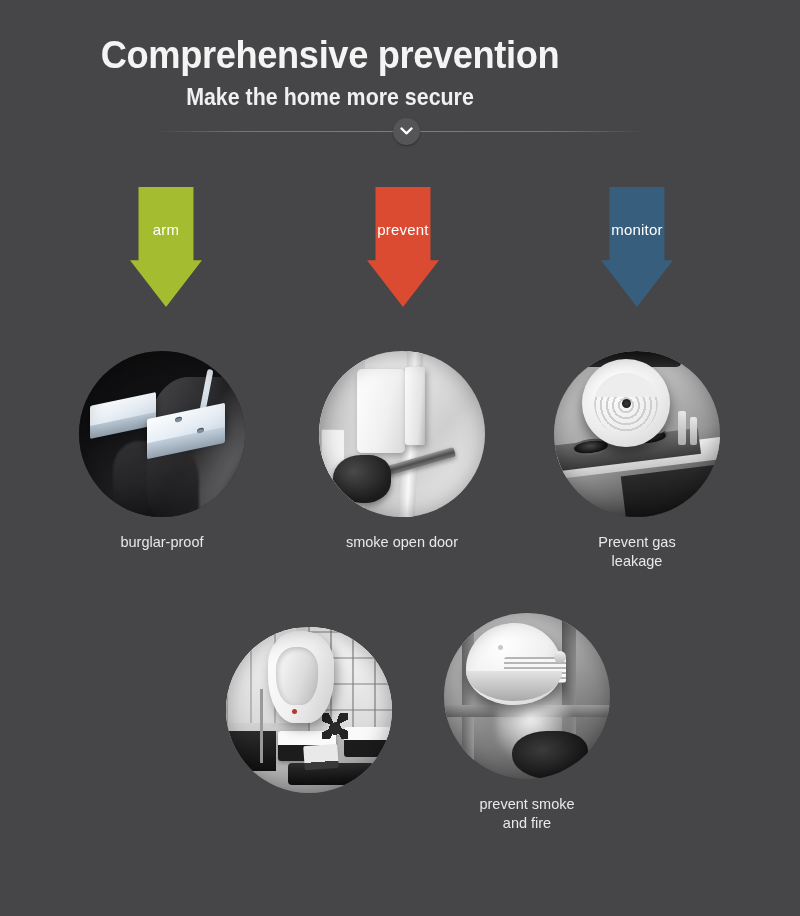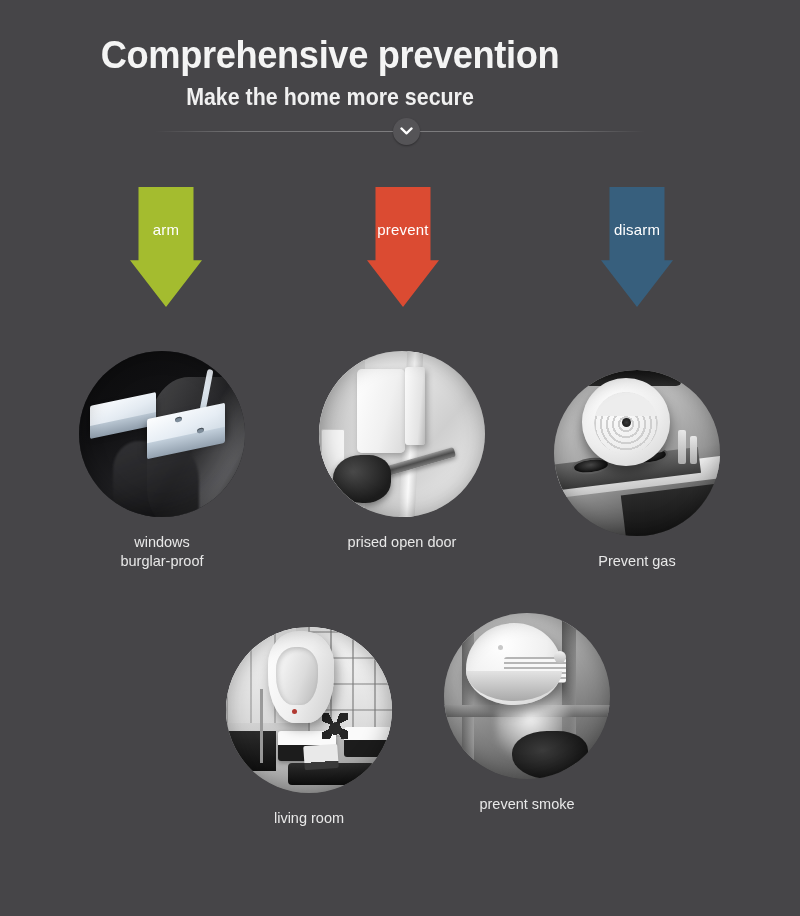--- a/index.html
+++ b/index.html
@@ -125,21 +125,21 @@
     width: 166px;
     text-align: center;
     font-size: 14.5px;
     line-height: 19px;
     color: #e8e8e8;
   }
   .caption .ln { display: block; }
 
   #cell-window-sensor { left: 79px;  top: 351px; }
   #cell-door-sensor   { left: 319px; top: 351px; }
-  #cell-gas-detector  { left: 554px; top: 370px; }
+  #cell-gas-detector  { left: 554px; top: 351px; }
   #cell-motion-sensor { left: 226px; top: 627px; }
   #cell-smoke-sensor  { left: 444px; top: 613px; }
 
   
   .scene { position: absolute; inset: 0; }
 
   
   .sc1 { background: linear-gradient(150deg,#0b0b0c 0%,#121214 38%,#202023 62%,#0d0d0e 100%); }
   .sc1 .fig {
     position: absolute; right: -6px; bottom: -10px; width: 104px; height: 150px;
@@ -433,57 +433,56 @@
   <div class="arrow-label">arm</div>
 </div>
 
 <div class="arrow" id="arrow-disarm">
   <div class="shape" style="background:#DB4B32"></div>
   <div class="arrow-label">prevent</div>
 </div>
 
 <div class="arrow" id="arrow-monitor">
   <div class="shape" style="background:#375F7D"></div>
-  <div class="arrow-label">disarm</div>
+  <div class="arrow-label">monitor</div>
 </div>
 
 <div class="cell" id="cell-window-sensor">
   <div class="photo">
     <div class="scene sc1">
       <div class="fig"></div>
         <div class="fig2"></div>
       <div class="wire"></div>
       <div class="blockA"></div>
       <div class="blockB"></div>
       <div class="hole h1"></div>
         <div class="hole h2"></div>
     </div>
     <div class="vig"></div>
   </div>
   <div class="caption">
-    <span class="ln">windows</span>
     <span class="ln">burglar-proof</span>
   </div>
 </div>
 
 <div class="cell" id="cell-door-sensor">
   <div class="photo">
     <div class="scene sc2">
       <div class="wall"></div>
       <div class="plate"></div>
       <div class="doorEdge"></div>
       <div class="sensorBody"></div>
       <div class="sensorMag"></div>
       <div class="crowbar"></div>
       <div class="glove"></div>
     </div>
     <div class="vig"></div>
   </div>
   <div class="caption">
-    <span class="ln">prised open door</span>
+    <span class="ln">smoke open door</span>
   </div>
 </div>
 
 <div class="cell" id="cell-gas-detector">
   <div class="photo">
     <div class="scene sc3">
       <div class="counter"></div>
       <div class="hob"></div>
       <div class="cabinet"></div>
       <div class="burner b1"></div>
@@ -495,20 +494,21 @@
       <div class="detector">
         <div class="grille"></div>
         <div class="grilleCut"></div>
         <div class="led"></div>
       </div>
     </div>
     <div class="vig"></div>
   </div>
   <div class="caption">
     <span class="ln">Prevent gas</span>
+    <span class="ln">leakage</span>
   </div>
 </div>
 
 <div class="cell" id="cell-motion-sensor">
   <div class="photo">
     <div class="scene sc4">
       <div class="winGrid"></div>
       <div class="winGrid2"></div>
       <div class="cabinetL"></div>
       <div class="lamp"></div>
@@ -518,21 +518,20 @@
       <div class="table"></div>
       <div class="laptop"></div>
       <div class="pir">
         <div class="pirLens"></div>
         <div class="pirDot"></div>
       </div>
     </div>
     <div class="vig"></div>
   </div>
   <div class="caption">
-    <span class="ln">living room</span>
   </div>
 </div>
 
 <div class="cell" id="cell-smoke-sensor">
   <div class="photo">
     <div class="scene sc5">
       <div class="beamV"></div>
       <div class="beamV2"></div>
       <div class="beamH"></div>
       <div class="smoke"></div>
@@ -541,14 +540,15 @@
         <div class="slats"></div>
         <div class="pin"></div>
       </div>
       <div class="alarmRim"></div>
       <div class="nub"></div>
     </div>
     <div class="vig"></div>
   </div>
   <div class="caption">
     <span class="ln">prevent smoke</span>
+    <span class="ln">and fire</span>
   </div>
 </div>
 
 </body></html>

